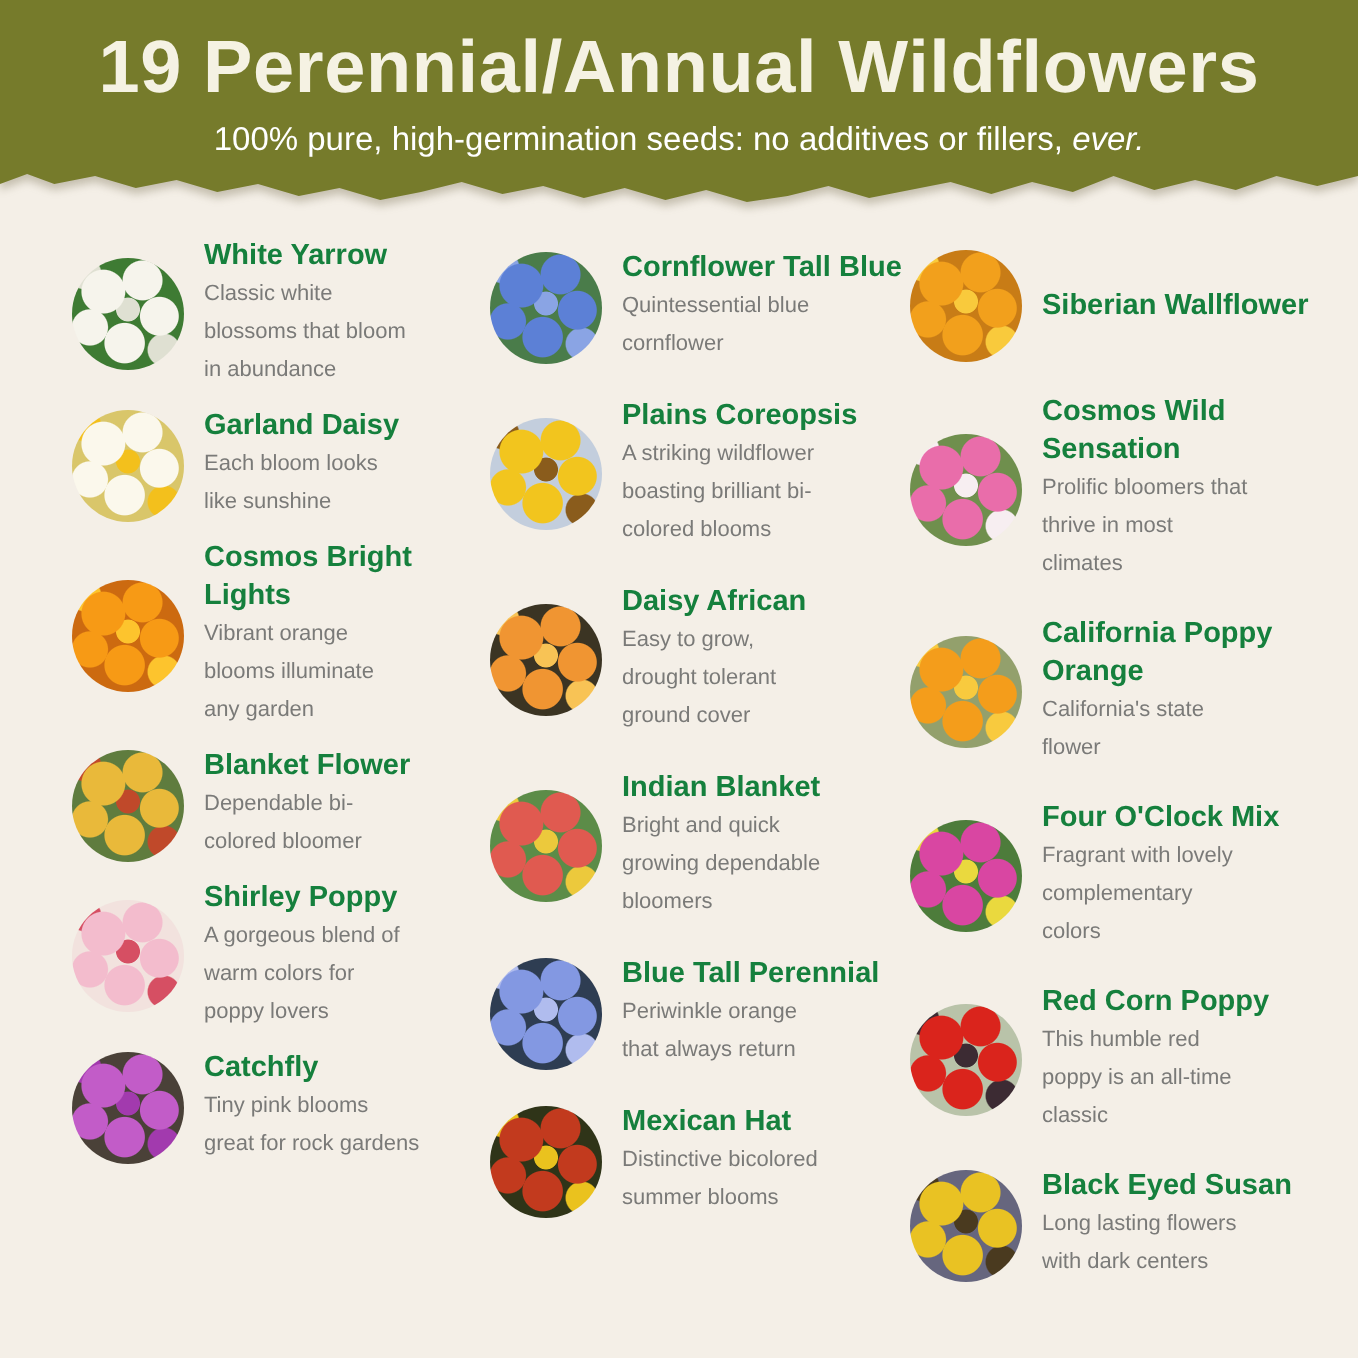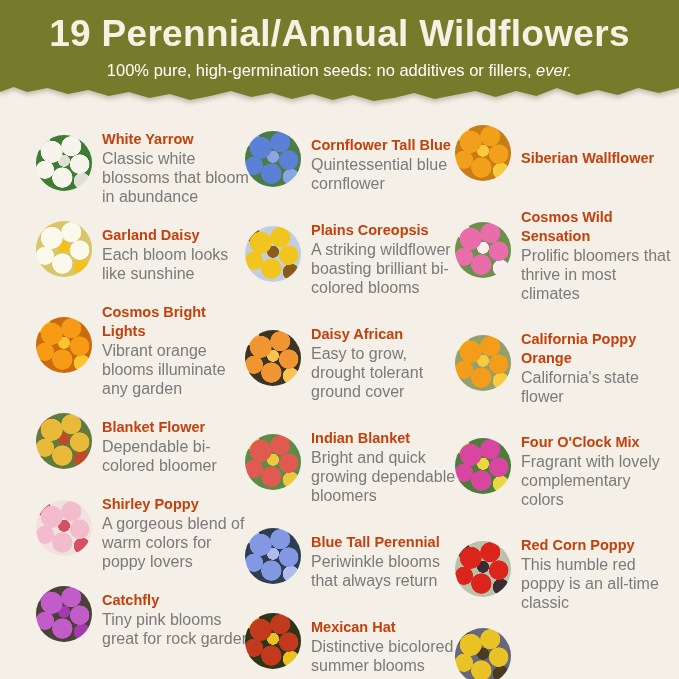--- a/index.html
+++ b/index.html
@@ -75,26 +75,25 @@
       radial-gradient(circle at 50% 46%, var(--accent) 0 14%, transparent 15%),
       radial-gradient(circle at 82% 82%, var(--accent) 0 12%, transparent 13%),
       radial-gradient(circle at 12% 14%, var(--accent) 0 11%, transparent 12%),
       var(--base);
   }
   .text { min-width: 0; }
   .name {
     font-size: 14.5px;
     font-weight: bold;
     line-height: 19px;
-    color: #c2410c;
+    color: #15803d;
     white-space: pre;
-    margin-top: 11px;
   }
   .desc {
-    font-size: 16px;
+    font-size: 11px;
     line-height: 19px;
     color: #7a7a78;
     white-space: pre;
   }
 </style>
 </head>
 <body>
 
 <div class="page">
 
@@ -193,21 +192,21 @@
             <div class="name">Indian Blanket</div>
             <div class="desc">Bright and quick
 growing dependable
 bloomers</div>
           </div>
         </div>
         <div class="entry">
           <div class="photo" style="--petal: #8398e2; --accent: #b0bcee; --base: #2e3d52;"></div>
           <div class="text">
             <div class="name">Blue Tall Perennial</div>
-            <div class="desc">Periwinkle blooms
+            <div class="desc">Periwinkle orange
 that always return</div>
           </div>
         </div>
         <div class="entry">
           <div class="photo" style="--petal: #c23a1e; --accent: #eac21e; --base: #2f3418;"></div>
           <div class="text">
             <div class="name">Mexican Hat</div>
             <div class="desc">Distinctive bicolored
 summer blooms</div>
           </div>
@@ -252,17 +251,22 @@
           <div class="photo" style="--petal: #da241c; --accent: #3c2b33; --base: #b9c3a9;"></div>
           <div class="text">
             <div class="name">Red Corn Poppy</div>
             <div class="desc">This humble red
 poppy is an all-time
 classic</div>
           </div>
         </div>
         <div class="entry">
           <div class="photo" style="--petal: #e9c223; --accent: #4a3a1f; --base: #66667e;"></div>
+          <div class="text">
+            <div class="name">Black Eyed Susan</div>
+            <div class="desc">Long lasting flowers
+with dark centers</div>
+          </div>
         </div>
       </div>
     </div>
 
 </div>
 
 </body></html>

